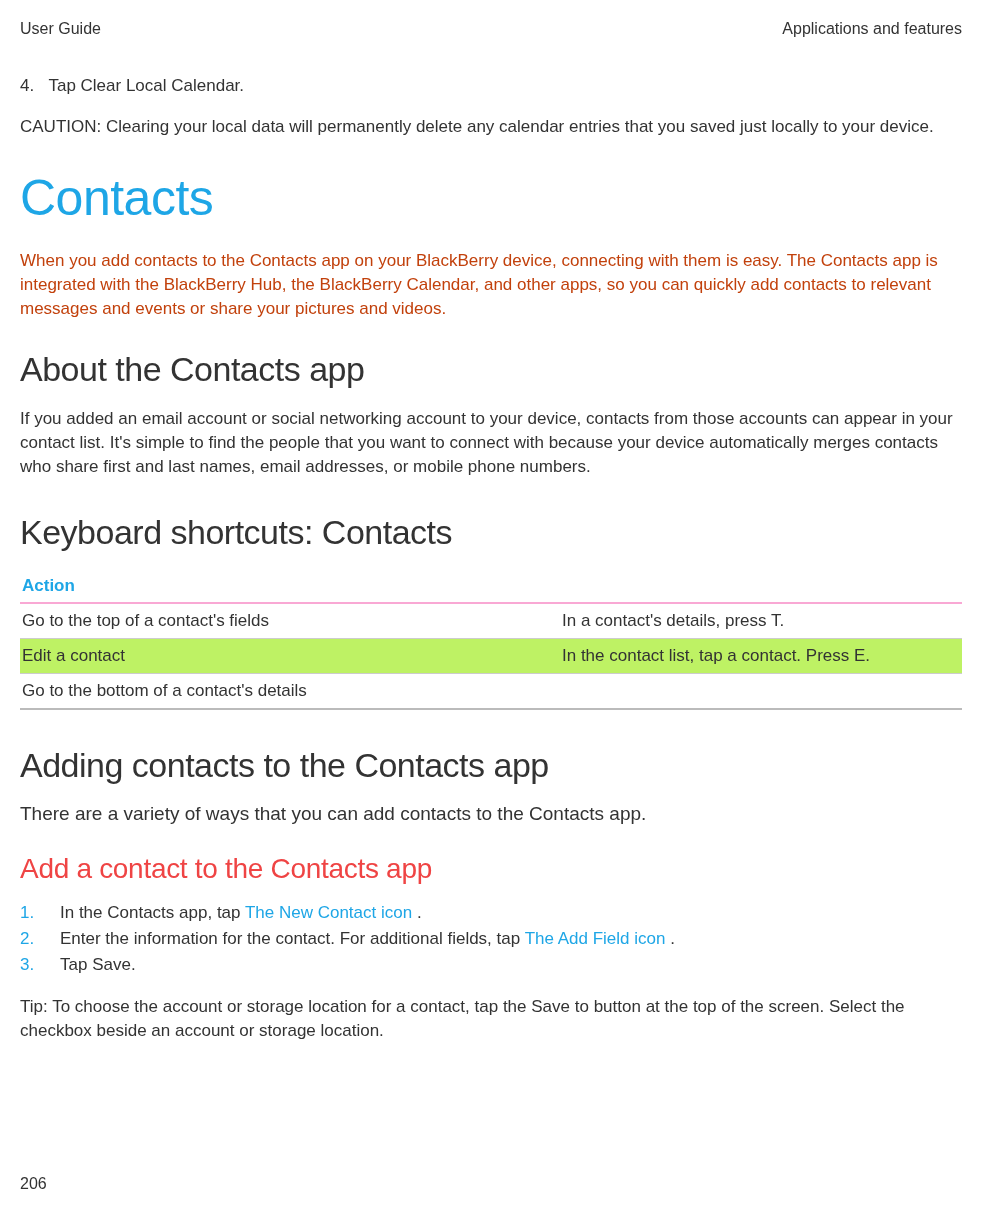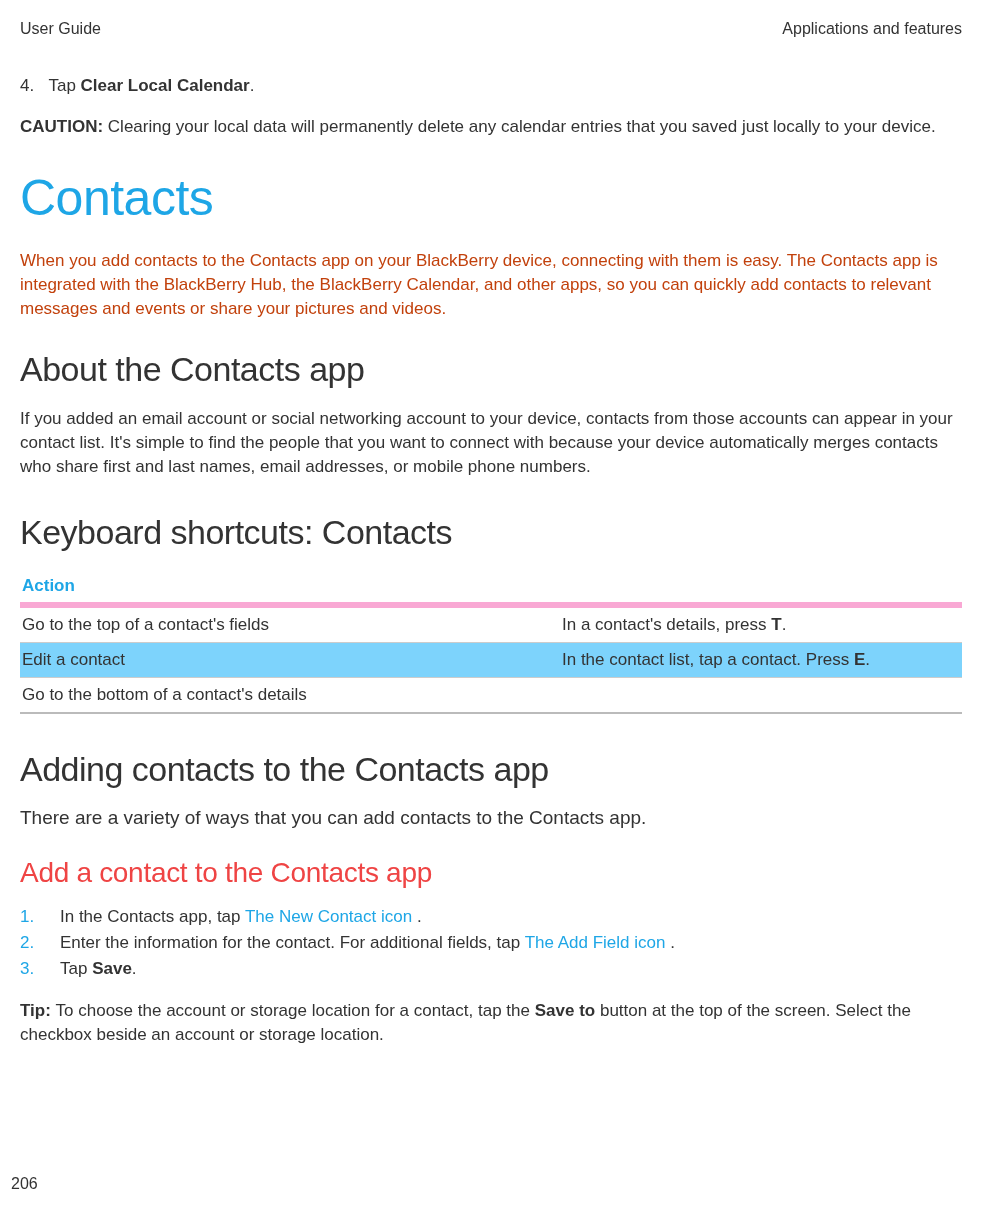--- a/index.html
+++ b/index.html
@@ -18,21 +18,21 @@
       font-size: 16px;
       color: #333;
       margin-bottom: 38px;
     }
     .step4 {
       font-size: 17px;
       color: #333;
       margin-bottom: 20px;
     }
     .step4 .num { display: inline-block; width: 24px; }
-    .bold { font-weight: 700; text-align: center; }
+    .bold { font-weight: 400; text-align: center; }
     .caution {
       font-size: 17px;
       color: #333;
       margin-bottom: 30px;
       line-height: 1.35;
     }
     h1.contacts {
       font-size: 50px;
       font-weight: 400;
       color: #1ea6e6;
@@ -57,38 +57,38 @@
       color: #333;
       line-height: 1.4;
       margin-bottom: 34px;
     }
     .table {
       width: 100%;
       margin-bottom: 36px;
     }
     .table-head {
       display: flex;
-      border-bottom: 6px solid #f9a8d4;
+      border-bottom: 2px solid #f9a8d4;
     }
     .table-head .th {
       color: #1ea6e6;
       font-size: 17px;
       font-weight: 700;
       padding: 6px 4px 6px 2px;
     }
     .col1 { width: 540px; }
     .col2 { flex: 1; }
     .table-row {
       display: flex;
       padding: 7px 2px;
       font-size: 17px;
       color: #333;
     }
     .table-row.white { background: #fff; border-bottom: 1px solid #ccc;}
-    .table-row.gray { background: #7dd3fc; border-bottom: 1px solid #ccc;}
+    .table-row.gray { background: #bef264; border-bottom: 1px solid #ccc;}
     .table-row.last { border-bottom: 2px solid #bbb; gap: 48px; }
     .subtitle {
       font-size: 19px;
       color: #333;
       margin-bottom: 28px;
     }
     h3 {
       font-size: 28px;
       font-weight: 400;
       color: #ef4444;
@@ -111,21 +111,21 @@
     }
     .icon-ref { color: #1ea6e6; }
     .tip {
       font-size: 17px;
       color: #333;
       line-height: 1.4;
     }
     .page-num {
       position: absolute;
       bottom: 20px;
-      left: 11px;
+      left: 20px;
       font-size: 16px;
       color: #333;
     }
   </style>
 </head>
 <body>
 
 <div class="header">
   <span>User Guide</span>
   <span>Applications and features</span>

